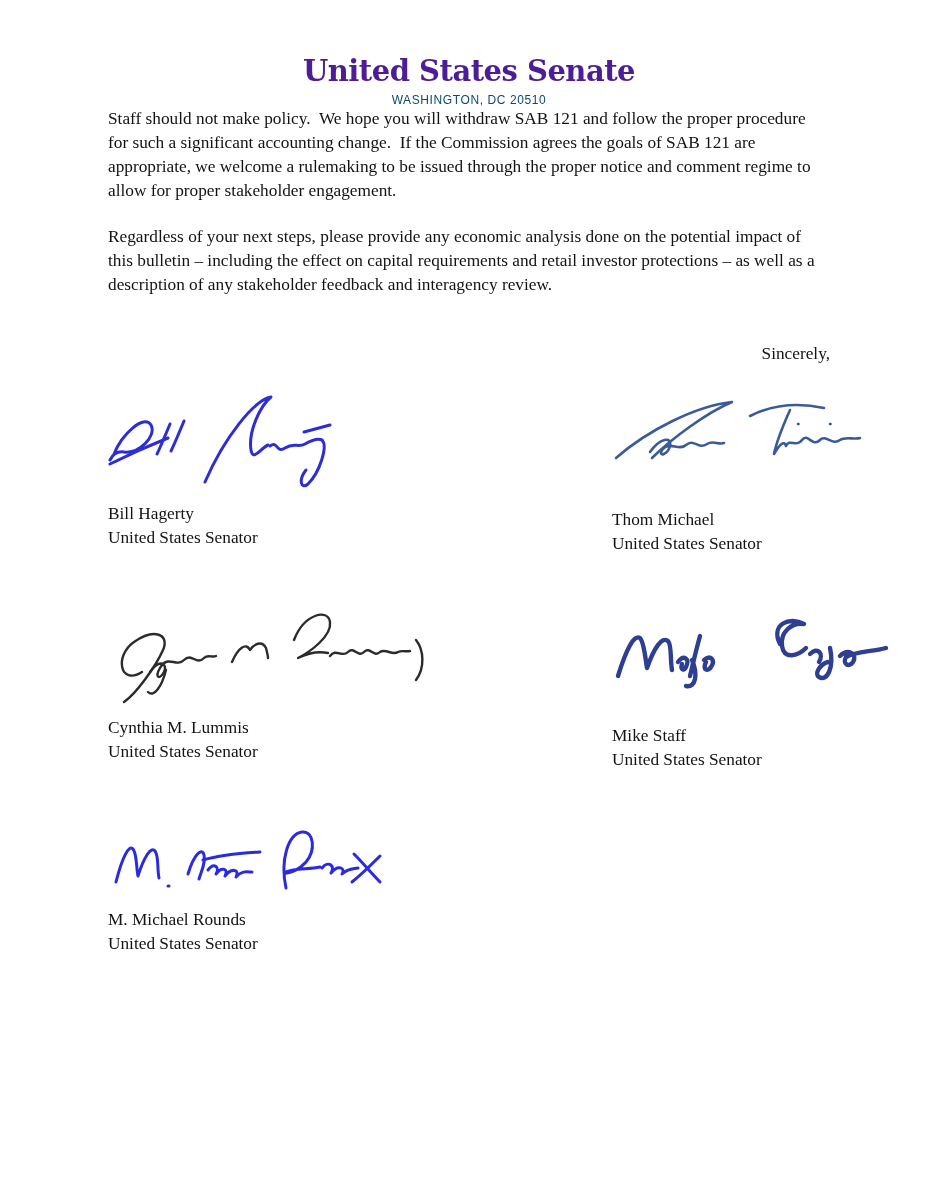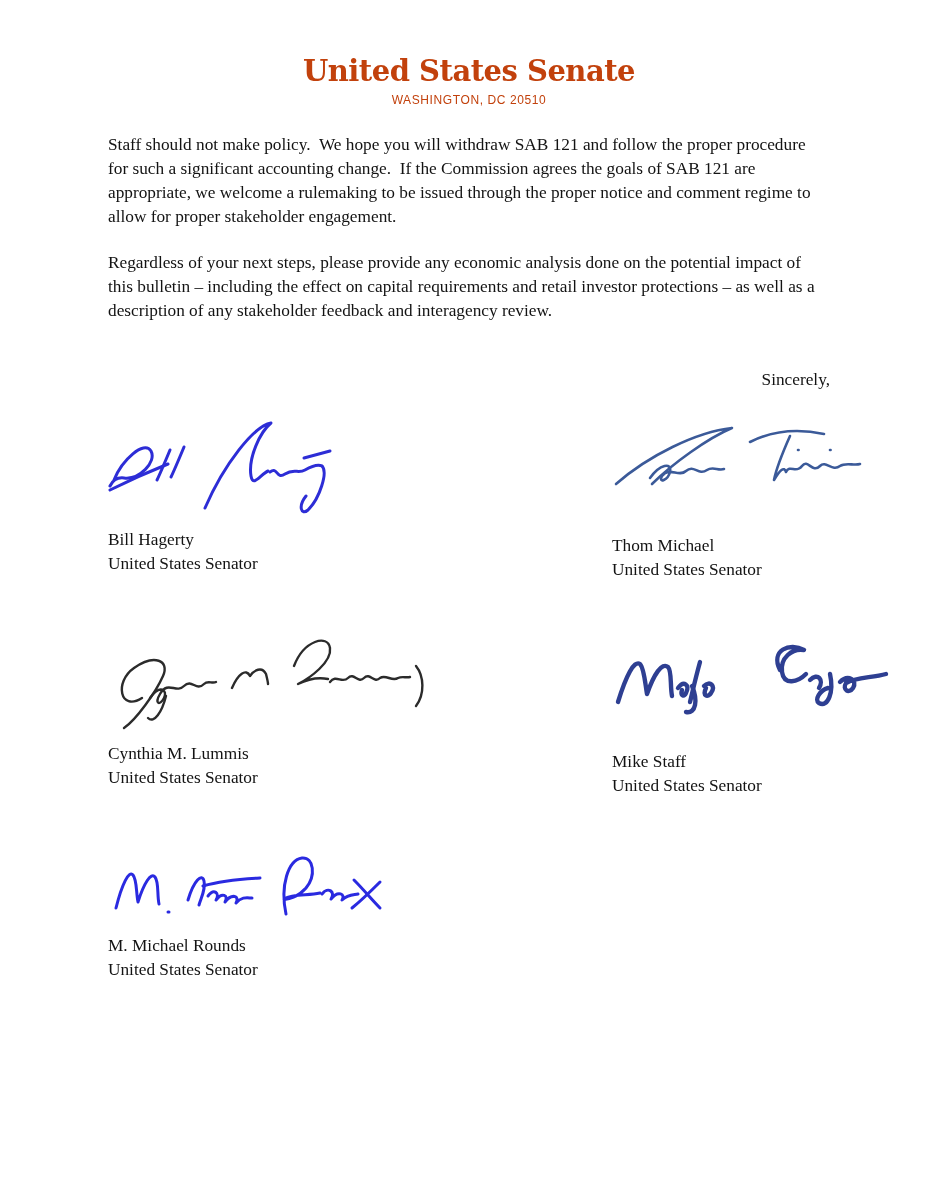--- a/index.html
+++ b/index.html
@@ -14,38 +14,38 @@
     color: #131313;
     overflow: hidden;
   }
   .letterhead { text-align: center; }
   .org-name {
     font-family: "DejaVu Serif", "Liberation Serif", serif;
     font-weight: bold;
     font-size: 29px;
     line-height: 31px;
     letter-spacing: -0.5px;
-    color: #c2410c;
+    color: #4c1d95;
     margin: 0;
   }
   .org-address {
     font-family: "Liberation Sans", "DejaVu Sans", sans-serif;
     font-size: 12px;
     line-height: 14px;
     letter-spacing: 0.6px;
-    color: #c2410c;
+    color: #0c4a6e;
     margin-top: 6px;
   }
   .body-par {
     font-size: 17.3px;
     line-height: 24px;
     margin: 0;
     text-align: left;
   }
-  .par-1 { margin-top: 26px; }
+  .par-1 { }
   .par-2 { margin-top: 22px; }
   .closing {
     font-size: 17.3px;
     line-height: 24px;
     margin-top: 45px;
     margin-left: 326px;
     text-align: right;
   }
   .sig-grid { margin-top: 24px; }
   .sig-row {

